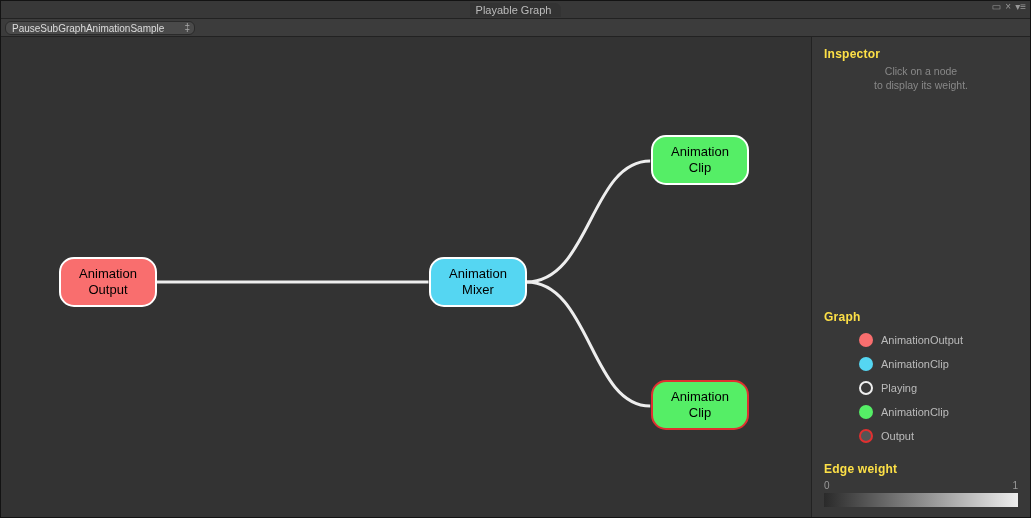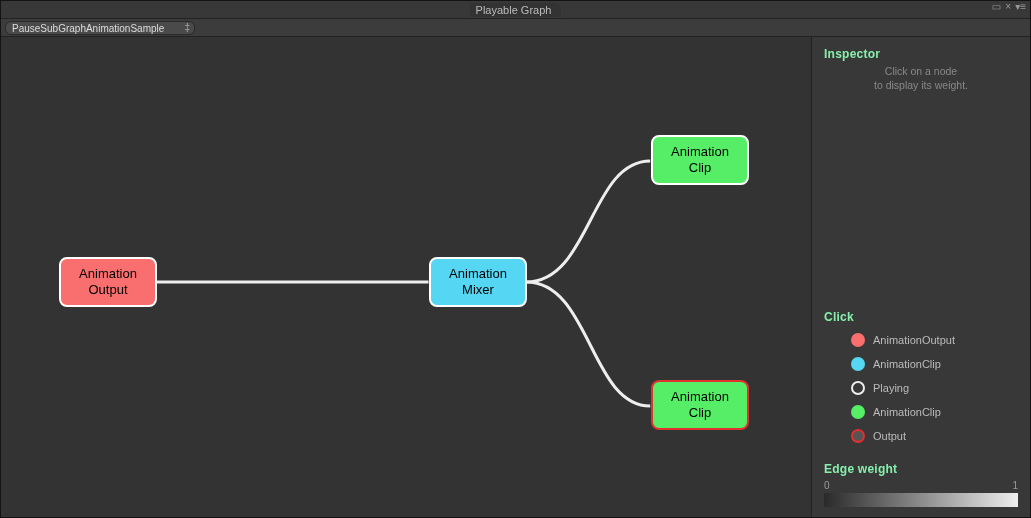--- a/index.html
+++ b/index.html
@@ -26,40 +26,40 @@
   }
   .dropdown::after {
     content: "‡"; position: absolute; right: 4px; top: -1px; font-size: 10px; color: #aaa;
   }
   .body { display: flex; height: calc(100% - 36px); }
   .canvas {
     flex: 1; background: #333333; position: relative; overflow: hidden;
     border-right: 1px solid #222;
   }
   .node {
-    position: absolute; width: 98px; height: 50px; border-radius: 8px;
+    position: absolute; width: 98px; height: 50px; border-radius: 15px;
     border: 2.5px solid #fff; display: flex; align-items: center; justify-content: center;
     text-align: center; font-size: 13px; color: #000; font-family: Verdana, sans-serif;
     line-height: 1.2; cursor: pointer;
   }
   .node.output { background: #f96e6e; }
   .node.mixer  { background: #55d6f2; }
   .node.clip   { background: #55ee66; }
   .node.paused { border-color: #e03030; }
   svg.edges { position: absolute; inset: 0; width: 100%; height: 100%; pointer-events: none; }
   svg.edges path { stroke: #eee; stroke-width: 3; fill: none; }
 
   .sidebar {
     width: 218px; background: #383838; padding: 10px 12px; font-size: 11px; color: #aaa;
     display: flex; flex-direction: column;
   }
-  .sidebar h3 { font-size: 12px; font-weight: bold; color: #86efac; margin-bottom: 4px; letter-spacing: 0.02em; }
+  .sidebar h3 { font-size: 12px; font-weight: bold; color: #fde047; margin-bottom: 4px; letter-spacing: 0.02em; }
   .sidebar .hint { text-align: center; font-size: 10.5px; color: #888; line-height: 1.3; margin-bottom: 8px; }
   .sidebar .spacer { flex: 1; }
-  .legend-item { display: flex; align-items: center; gap: 8px; margin: 5px 0; font-size: 11px; color: #bbb; padding-left: 27px; }
+  .legend-item { display: flex; align-items: center; gap: 8px; margin: 5px 8px; font-size: 11px; color: #bbb; padding-left: 27px; }
   .swatch { width: 14px; height: 14px; border-radius: 50%; border: 2px solid #fff; flex-shrink: 0; }
   .swatch.output { background: #f96e6e; border: none; }
   .swatch.mixer  { background: #55d6f2; border: none; }
   .swatch.clip   { background: #55ee66; border: none; }
   .swatch.playing { background: transparent; border: 2px solid #eee; }
   .swatch.paused  { background: #555; border: 2px solid #e03030; }
   .edge-weight { margin-top: 14px; }
   .ew-labels { display: flex; justify-content: space-between; font-size: 10px; color: #999; margin: 2px 0; }
   .ew-grad {
     height: 14px; width: 100%;
@@ -110,21 +110,21 @@
 
     <div class="sidebar">
       <h3>Inspector</h3>
       <div class="hint">
         <div>Click on a node</div>
         <div>to display its weight.</div>
       </div>
 
       <div class="spacer"></div>
 
-      <h3>Click</h3>
+      <h3>Graph</h3>
       <div class="legend-item">
         <span class="swatch output"></span>
         <span>AnimationOutput</span>
       </div>
       <div class="legend-item">
         <span class="swatch mixer"></span>
         <span>AnimationClip</span>
       </div>
       <div class="legend-item">
         <span class="swatch playing"></span>

